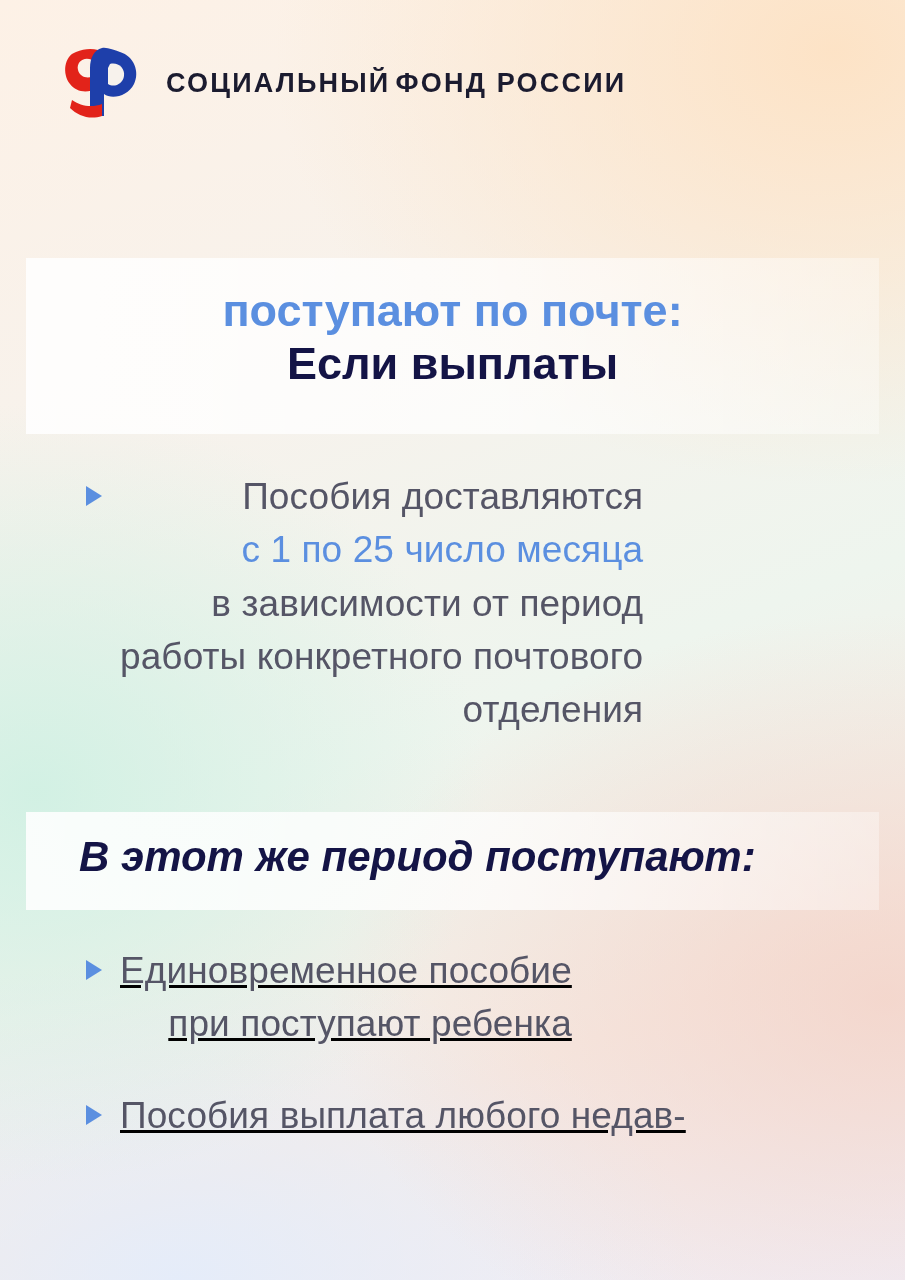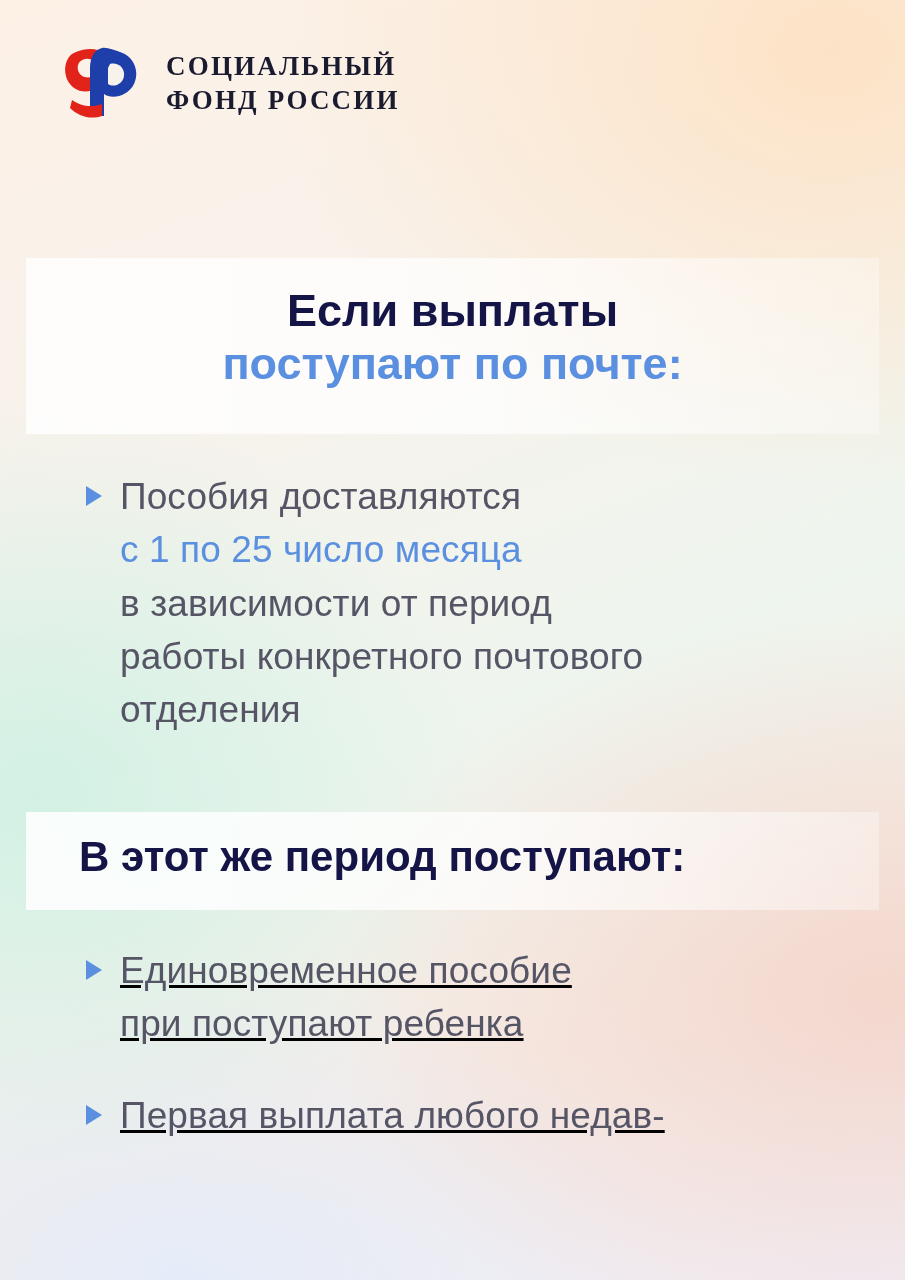--- a/index.html
+++ b/index.html
@@ -34,24 +34,23 @@
     align-items: center;
     gap: 20px;
   }
   .logo-mark {
     width: 84px;
     height: 78px;
     flex: none;
   }
   .logo-text {
     display: flex;
-    flex-direction: column;
+    flex-direction: row;
     justify-content: center;
     gap: 5px;
-    font-family: Liberation Serif, serif;
   }
   .logo-line {
     font-size: 27px;
     font-weight: bold;
     letter-spacing: 2.2px;
     color: #1b1b2f;
     line-height: 1.05;
     white-space: nowrap;
   }
 
@@ -67,20 +66,21 @@
     top: 258px;
     height: 176px;
     padding-top: 26px;
     text-align: center;
   }
   .banner-2 {
     top: 812px;
     height: 98px;
     padding-top: 20px;
     padding-left: 53px;
+    font-style: italic;
   }
   .h-line {
     font-size: 45px;
     font-weight: bold;
     line-height: 1.18;
     color: #141446;
     white-space: nowrap;
   }
   .h-line.accent {
     color: #5b8fe0;
@@ -110,20 +110,21 @@
     flex: none;
     width: 20px;
     margin-top: 14px;
   }
   .bullet-arrow svg { display: block; }
   .bullet-text {
     font-size: 37px;
     line-height: 1.44;
     color: #555566;
     letter-spacing: 0.1px;
+    text-align: right;
   }
   .bullet-text .hl {
     color: #5b8fe0;
     font-weight: normal;
   }
   .nowrap { white-space: nowrap; }
 </style>
 </head>
 <body>
 
@@ -138,22 +139,22 @@
         <path d="M10 56 C18 62, 30 64, 40 60 L40 72 C28 76, 16 72, 8 64 Z" fill="#e2231a"></path>
       </svg>
     </span>
     <span class="logo-text">
       <span class="logo-line">СОЦИАЛЬНЫЙ</span>
       <span class="logo-line">ФОНД РОССИИ</span>
     </span>
   </div>
 
   <div class="banner banner-1">
+    <div class="h-line accent">поступают по почте:</div>
     <div class="h-line">Если выплаты</div>
-    <div class="h-line accent">поступают по почте:</div>
   </div>
 
   <div class="bullets bullets-1">
     <div class="bullet-item">
       <span class="bullet-arrow">
         <svg viewBox="0 0 20 24" width="20" height="24" xmlns="http://www.w3.org/2000/svg">
           <polygon points="2,2 18,12 2,22" fill="#5b8fe0"></polygon>
         </svg>
       </span>
       <span class="bullet-text">
@@ -182,18 +183,18 @@
         <span class="nowrap">при поступают ребенка</span>
       </span>
     </div>
     <div class="bullet-item">
       <span class="bullet-arrow">
         <svg viewBox="0 0 20 24" width="20" height="24" xmlns="http://www.w3.org/2000/svg">
           <polygon points="2,2 18,12 2,22" fill="#5b8fe0"></polygon>
         </svg>
       </span>
       <span class="bullet-text">
-        <span class="nowrap">Первая выплата любого недав-</span><br>
+        <span class="nowrap">Пособия выплата любого недав-</span><br>
       </span>
     </div>
   </div>
 
 </div>
 
 </body></html>

